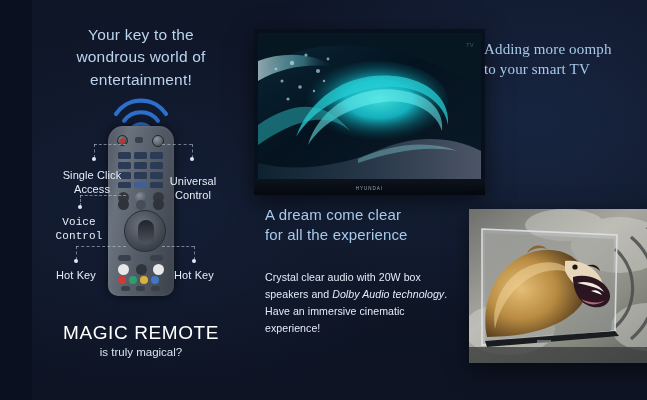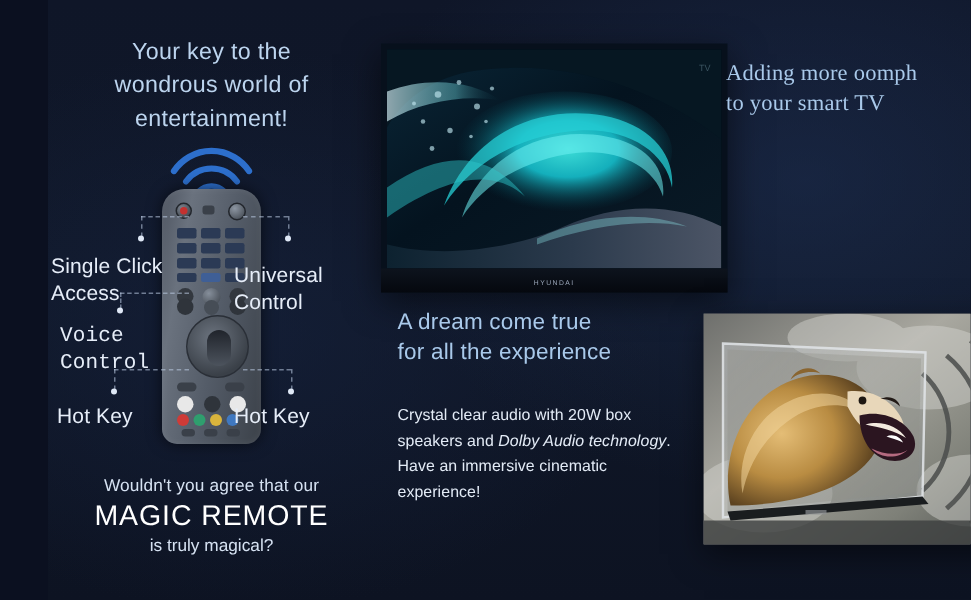--- a/index.html
+++ b/index.html
@@ -42,21 +42,21 @@
     position:absolute;left:13px;top:9px;width:16px;height:24px;border-radius:8px;
     background:linear-gradient(180deg,#20242b,#4c535d);
   }
   .hotrow .rcircle{width:11px;height:11px;}
 
   .conn{position:absolute;}
   .dash-h{position:absolute;height:0;border-top:1px dashed rgba(190,205,230,.55);}
   .dash-v{position:absolute;width:0;border-left:1px dashed rgba(190,205,230,.55);}
   .dot{position:absolute;width:4px;height:4px;border-radius:50%;background:#dfe8f6;}
   .call-label{
-    position:absolute;text-align:left;font-size:14px;line-height:1.3;
+    position:absolute;text-align:center;font-size:11px;line-height:1.3;
     color:#e6edf8;letter-spacing:.1px;
   }
 
   .bottom-copy{position:absolute;left:6px;top:318px;width:206px;text-align:center;}
   .bc-1{font-size:11.5px;color:#d6e2f2;letter-spacing:.1px;}
   .bc-2{font-size:19px;letter-spacing:.6px;color:#ffffff;margin:4px 0 2px;}
   .bc-3{font-size:11.5px;color:#d6e2f2;}
 
   
   .tv-wave{
@@ -211,21 +211,20 @@
       <div>Control</div>
     </div>
     <div class="call-label" style="left:6px;top:268px;width:76px;">
       <div>Hot Key</div>
     </div>
     <div class="call-label" style="left:124px;top:268px;width:76px;">
       <div>Hot Key</div>
     </div>
 
     <div class="bottom-copy">
-      <div class="bc-1">Wouldn't you agree that our</div>
       <div class="bc-2">MAGIC REMOTE</div>
       <div class="bc-3">is truly magical?</div>
     </div>
   </div>
 
   <div class="tv-wave">
     <div class="screen">
       <svg class="wave-svg" viewBox="0 0 223 146" preserveAspectRatio="none">
         <defs>
           <linearGradient id="seabg" x1="0" y1="0" x2="1" y2="1">
@@ -335,18 +334,18 @@
       <rect x="68" y="131" width="14" height="3" fill="#8b8f92" opacity=".7"></rect>
     </svg>
   </div>
 
   <div class="head-blue blk-tv">
     <div>Adding more oomph</div>
     <div>to your smart TV</div>
   </div>
 
   <div class="head-blue blk-audio">
-    <div>A dream come true</div>
+    <div>A dream come clear</div>
     <div>for all the experience</div>
   </div>
   <div class="body-txt blk-audio-body"><span>Crystal clear audio with  20W box speakers and </span><i>Dolby Audio technology</i><span>. Have an immersive cinematic experience!</span></div>
 
 </div>
 
 </body></html>

